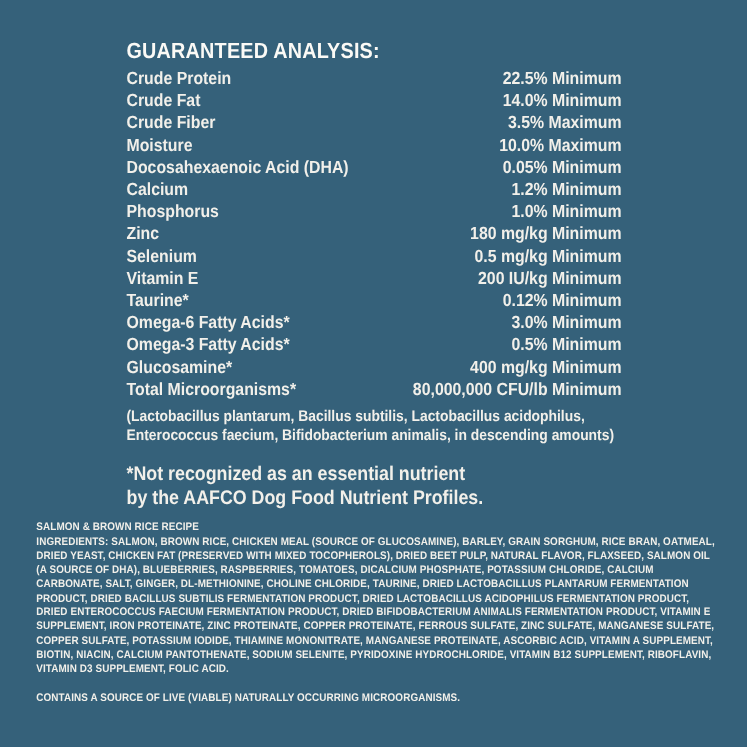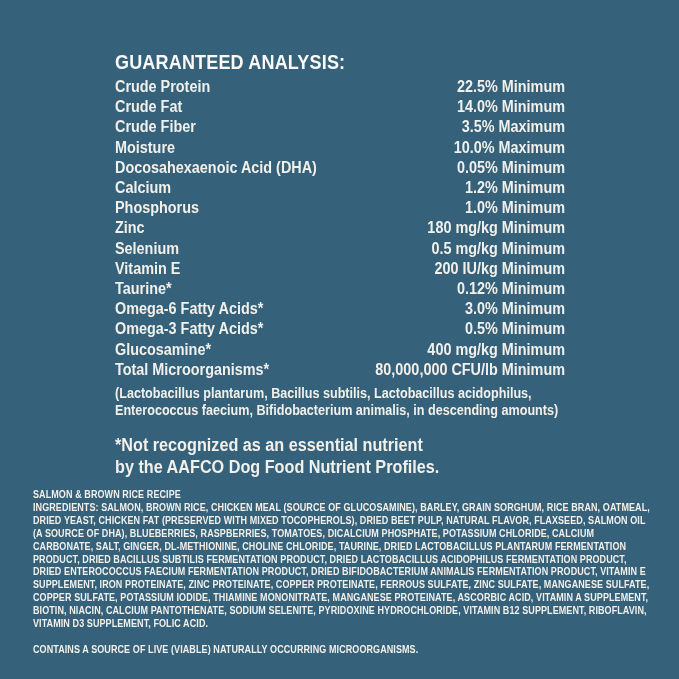--- a/index.html
+++ b/index.html
@@ -7,21 +7,20 @@
   body {
     position: relative;
     background: var(--bg, #35617a);
     font-family: "Liberation Sans", sans-serif;
     color: var(--fg, #f2f0ea);
     overflow: hidden;
   }
   .label-panel {
     position: absolute;
     inset: 0;
-    margin-top: 15px;
   }
   
   .analysis-block {
     position: absolute;
     left: 115px;
     top: 35px;
     width: 500px;               
     transform: scaleX(0.9);     
     transform-origin: 0 0;
   }

